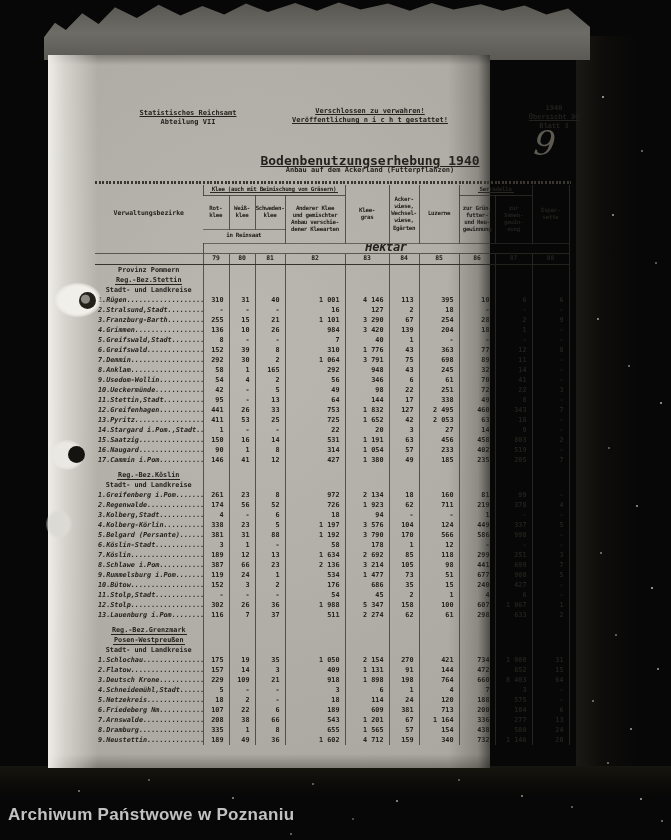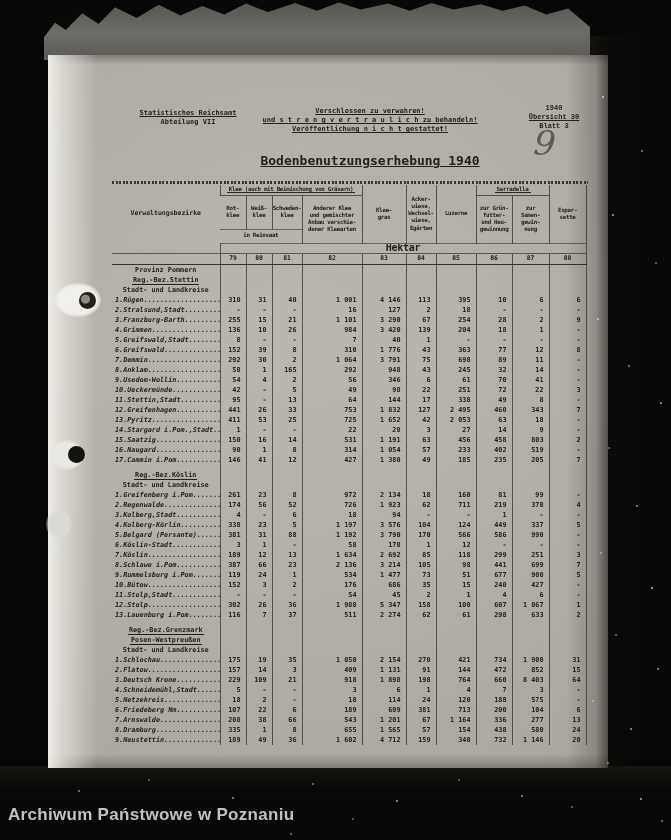--- a/index.html
+++ b/index.html
@@ -10,21 +10,21 @@
     background:linear-gradient(90deg,#1a1914 0,#0d0c0a 28px,#070707 62px);}
   .bottom-band{position:absolute;left:0;top:766px;width:671px;height:30px;
     background:linear-gradient(180deg,#16150f,#0b0a08 70%,#070707);}
   
   .torn{position:absolute;left:44px;top:0;width:546px;height:60px;
     background:linear-gradient(180deg,#56544e 0%,#6e6c66 55%,#5b5953 100%);
     clip-path:polygon(0% 62%,2% 38%,4% 50%,7% 22%,10% 40%,13% 12%,17% 30%,21% 8%,25% 26%,
       29% 10%,33% 24%,37% 6%,41% 20%,46% 5%,50% 18%,54% 4%,58% 16%,63% 6%,67% 18%,71% 5%,
       75% 16%,80% 7%,84% 18%,88% 9%,92% 24%,96% 14%,100% 45%,100% 100%,0% 100%);}
   
-  .page{position:absolute;left:48px;top:55px;width:560px;height:713px;background-color:#b2afa8;
+  .page{position:absolute;left:48px;top:55px;width:442px;height:713px;background-color:#b2afa8;
     background-image:
       linear-gradient(90deg,rgba(242,240,234,.95) 0px,rgba(240,238,232,.6) 16px,rgba(178,175,168,0) 50px),
       linear-gradient(270deg,rgba(18,16,12,.6) 0px,rgba(18,16,12,.22) 12px,rgba(0,0,0,0) 42px),
       linear-gradient(180deg,rgba(40,38,34,.35) 0px,rgba(0,0,0,0) 10px),
       linear-gradient(0deg,rgba(62,60,54,.4) 0px,rgba(0,0,0,0) 14px),
       radial-gradient(120% 90% at 45% 40%,rgba(255,255,255,.10),rgba(0,0,0,.07));
     color:#24221e;}
   .page *{position:static;}
   .abs{position:absolute;}
   .doc-head{font-size:7px;line-height:9.2px;font-weight:700;text-align:center;white-space:nowrap;}
@@ -32,37 +32,37 @@
   .h-center{left:162px;top:52px;width:320px;}
   .h-center div{text-decoration:underline;}
   .h-right{left:466px;top:49px;width:80px;font-family:Liberation Mono, monospace;}
   .u{text-decoration:underline;}
   .title-block{left:162px;top:101px;width:320px;text-align:center;font-weight:700;}
   .title-block .t1{font-size:13px;line-height:9.5px;text-decoration:underline;}
   .title-block .t2{font-size:7px;line-height:9px;}
   .hw9{left:486px;top:68px;font:italic 400 34px "DejaVu Serif",serif;color:#5d5a52;
        transform:rotate(5deg);}
   
-  .tablewrap{left:64px;top:126px;width:476px;}
+  .tablewrap{left:47px;top:126px;width:476px;}
   .dotband{height:3px;margin-bottom:1px;
     background:repeating-linear-gradient(90deg,#39362f 0 2px,transparent 2px 3.6px);}
   table{border-collapse:collapse;table-layout:fixed;width:474px;}
   th,td{border-left:1px solid rgba(52,48,42,.75);padding:0;margin:0;overflow:hidden;
     font-family:"DejaVu Sans Mono",monospace;color:#23211d;}
   table tr > *:first-child{border-left:none;}
   table tr > *:last-child{border-right:1px solid rgba(52,48,42,.75);}
   thead th{font-size:5.8px;line-height:7.2px;font-weight:700;letter-spacing:-.3px;
     text-align:center;vertical-align:middle;}
   thead .r1{height:10px;} thead .r2{height:34px;} thead .r3{height:14px;}
   thead .r4{height:10px;} thead .r5{height:11px;}
   th.name-h{font-size:6.5px;letter-spacing:0;}
   th.grp span{border-bottom:1px solid #2a2822;padding:0 2px;}
   th.bb{border-bottom:1px solid rgba(52,48,42,.75);}
   th.bt{border-top:1px solid rgba(52,48,42,.6);}
-  th.hek{font-size:10px;}
+  th.hek{font-size:12px;font-style:italic;}
   #num-row th{border-top:1px solid rgba(52,48,42,.7);border-bottom:1.5px solid rgba(40,37,31,.9);
     font-size:6.4px;letter-spacing:0;}
   tbody td{font-size:6.8px;line-height:10px;font-weight:700;height:10px;white-space:nowrap;}
   tbody tr.gap td{height:5px;line-height:5px;}
   td.val{text-align:right;padding-right:5px;}
   td.c-name{padding-left:3px;}
   td.sec{text-align:center;padding-left:0;}
   td.sec .u{border-bottom:1px solid #23211d;text-decoration:none;padding:0 1px;}
   .nm{display:flex;overflow:hidden;font-style:italic;}
   .nm .dots{flex:1;overflow:hidden;white-space:nowrap;}
@@ -108,34 +108,34 @@
 
   <div class="page">
 
     <div class="abs doc-head h-left">
       <div class="u">Statistisches Reichsamt</div>
       <div>Abteilung VII</div>
     </div>
 
     <div class="abs doc-head h-center">
       <div>Verschlossen zu verwahren!</div>
-      <div>und s t r e n g  v e r t r a u l i c h  zu behandeln!</div>
       <div>Veröffentlichung  n i c h t  gestattet!</div>
     </div>
 
     <div class="abs doc-head h-right">
       <div>1940</div>
       <div class="u">Übersicht 30</div>
       <div>Blatt 3</div>
     </div>
 
     <div class="abs hw9">9</div>
 
     <div class="abs title-block">
       <div class="t1">Bodenbenutzungserhebung 1940</div>
+      <div class="t2">Anbau auf dem Ackerland (Futterpflanzen)</div>
     </div>
 
     <div class="abs tablewrap">
       <div class="dotband"></div>
       <table id="doc-table">
         <colgroup>
           <col width="108">
             <col width="26">
             <col width="26">
             <col width="30">

